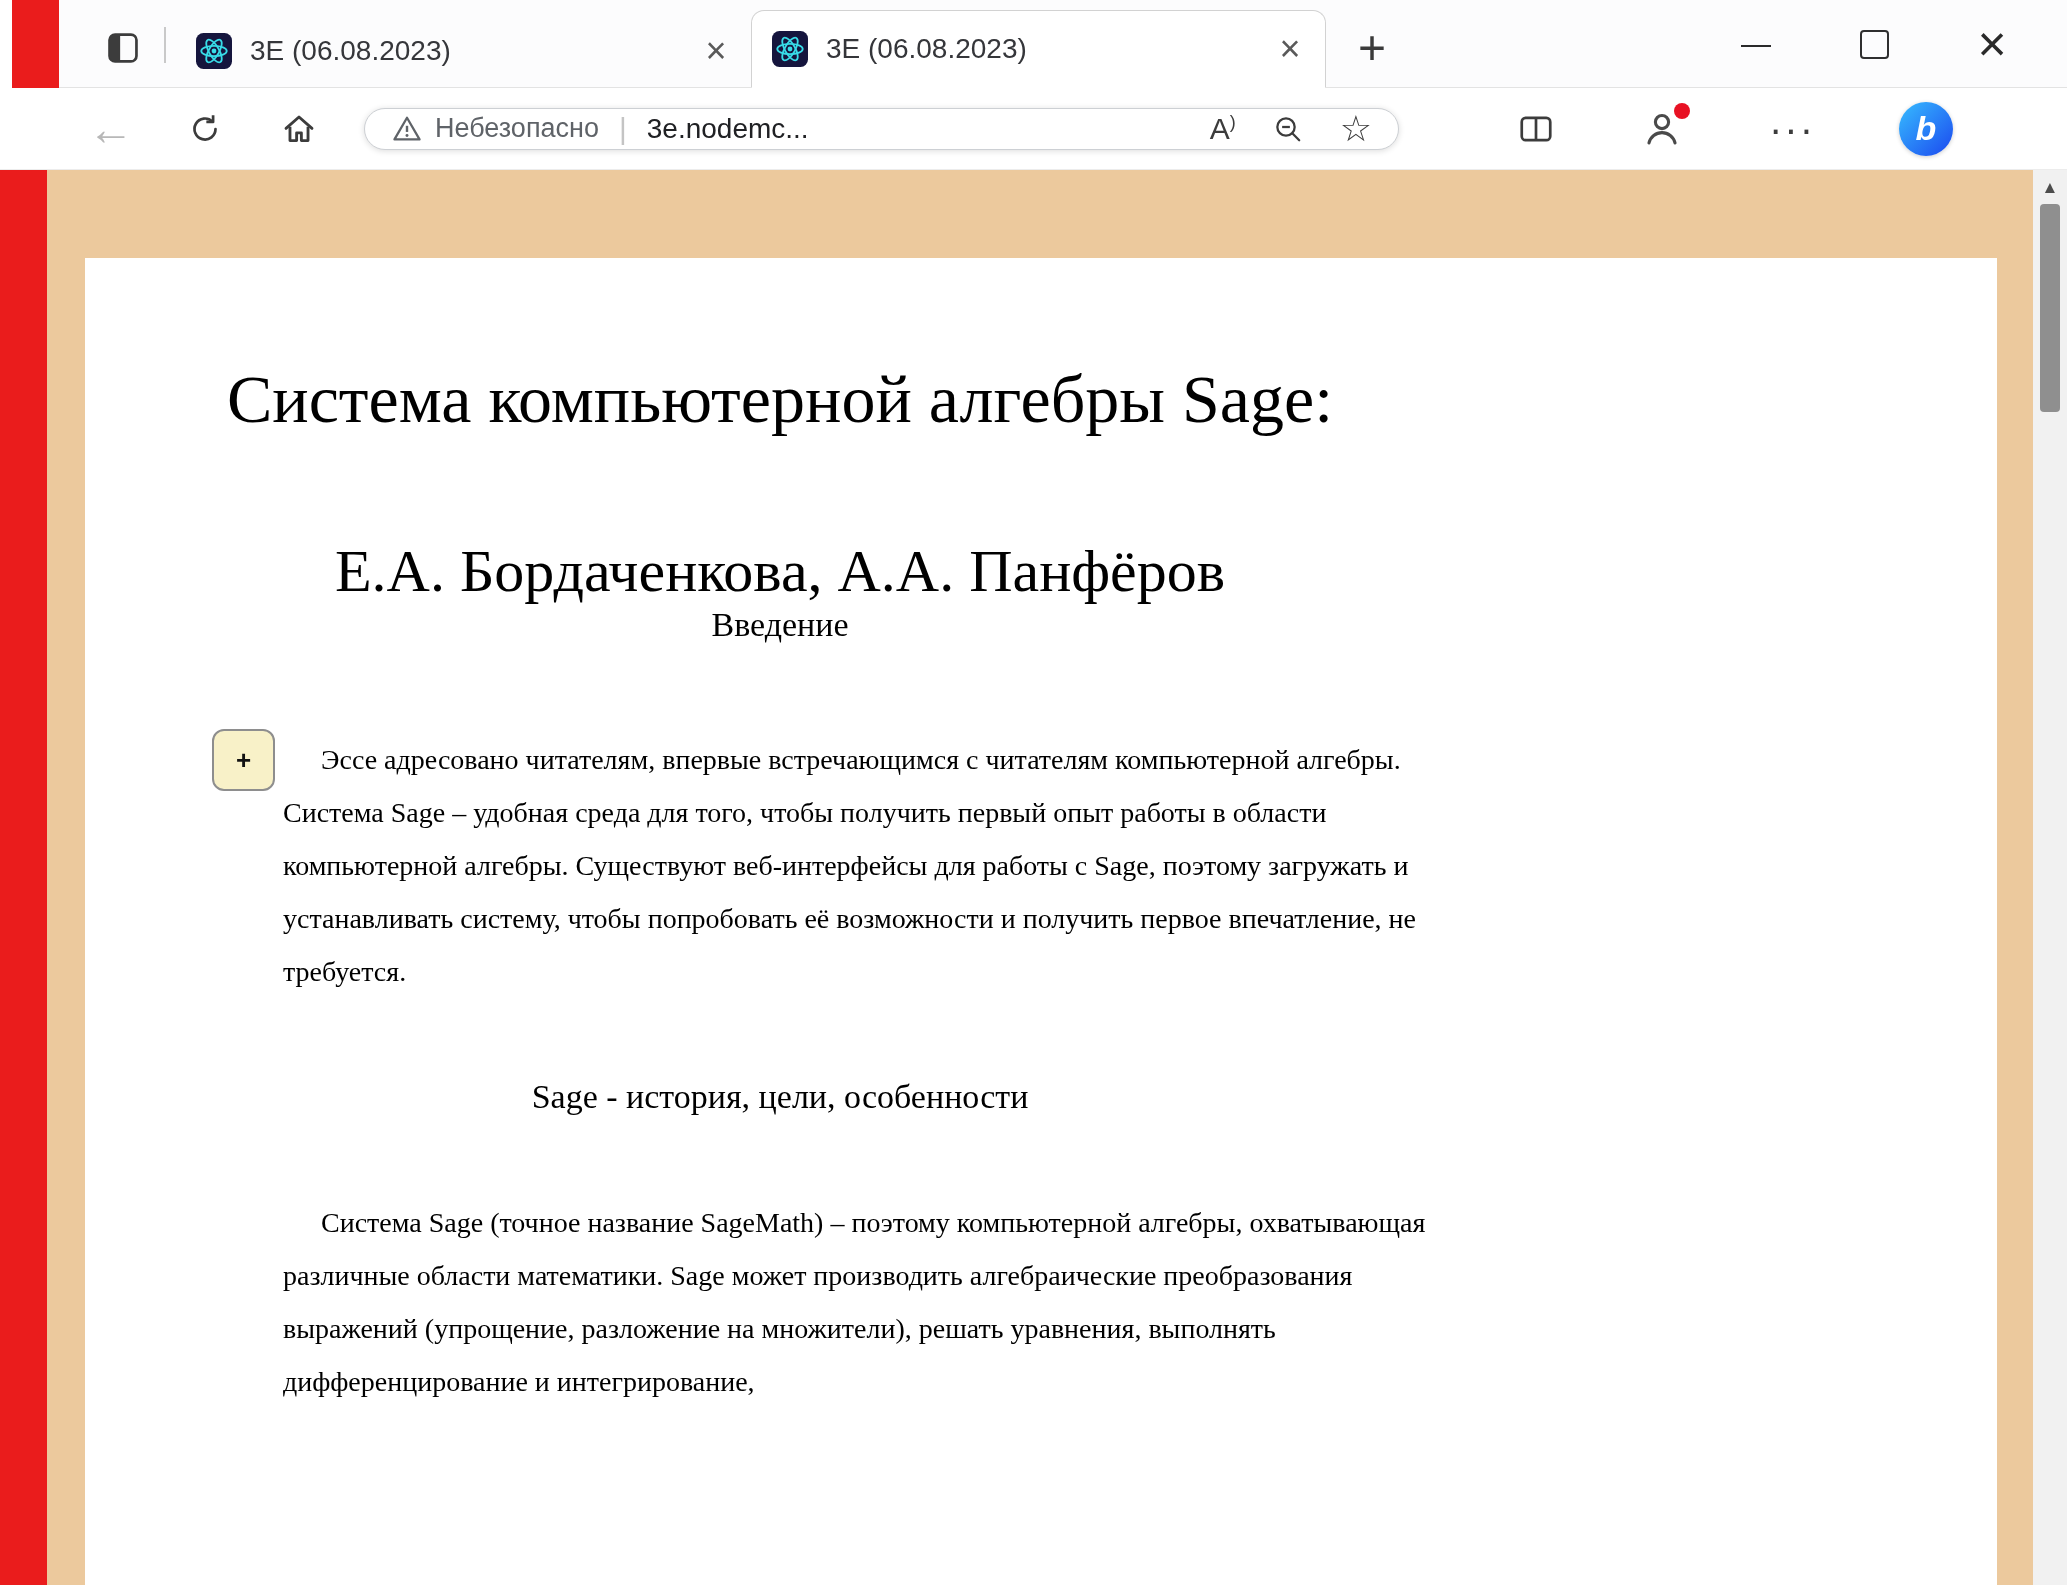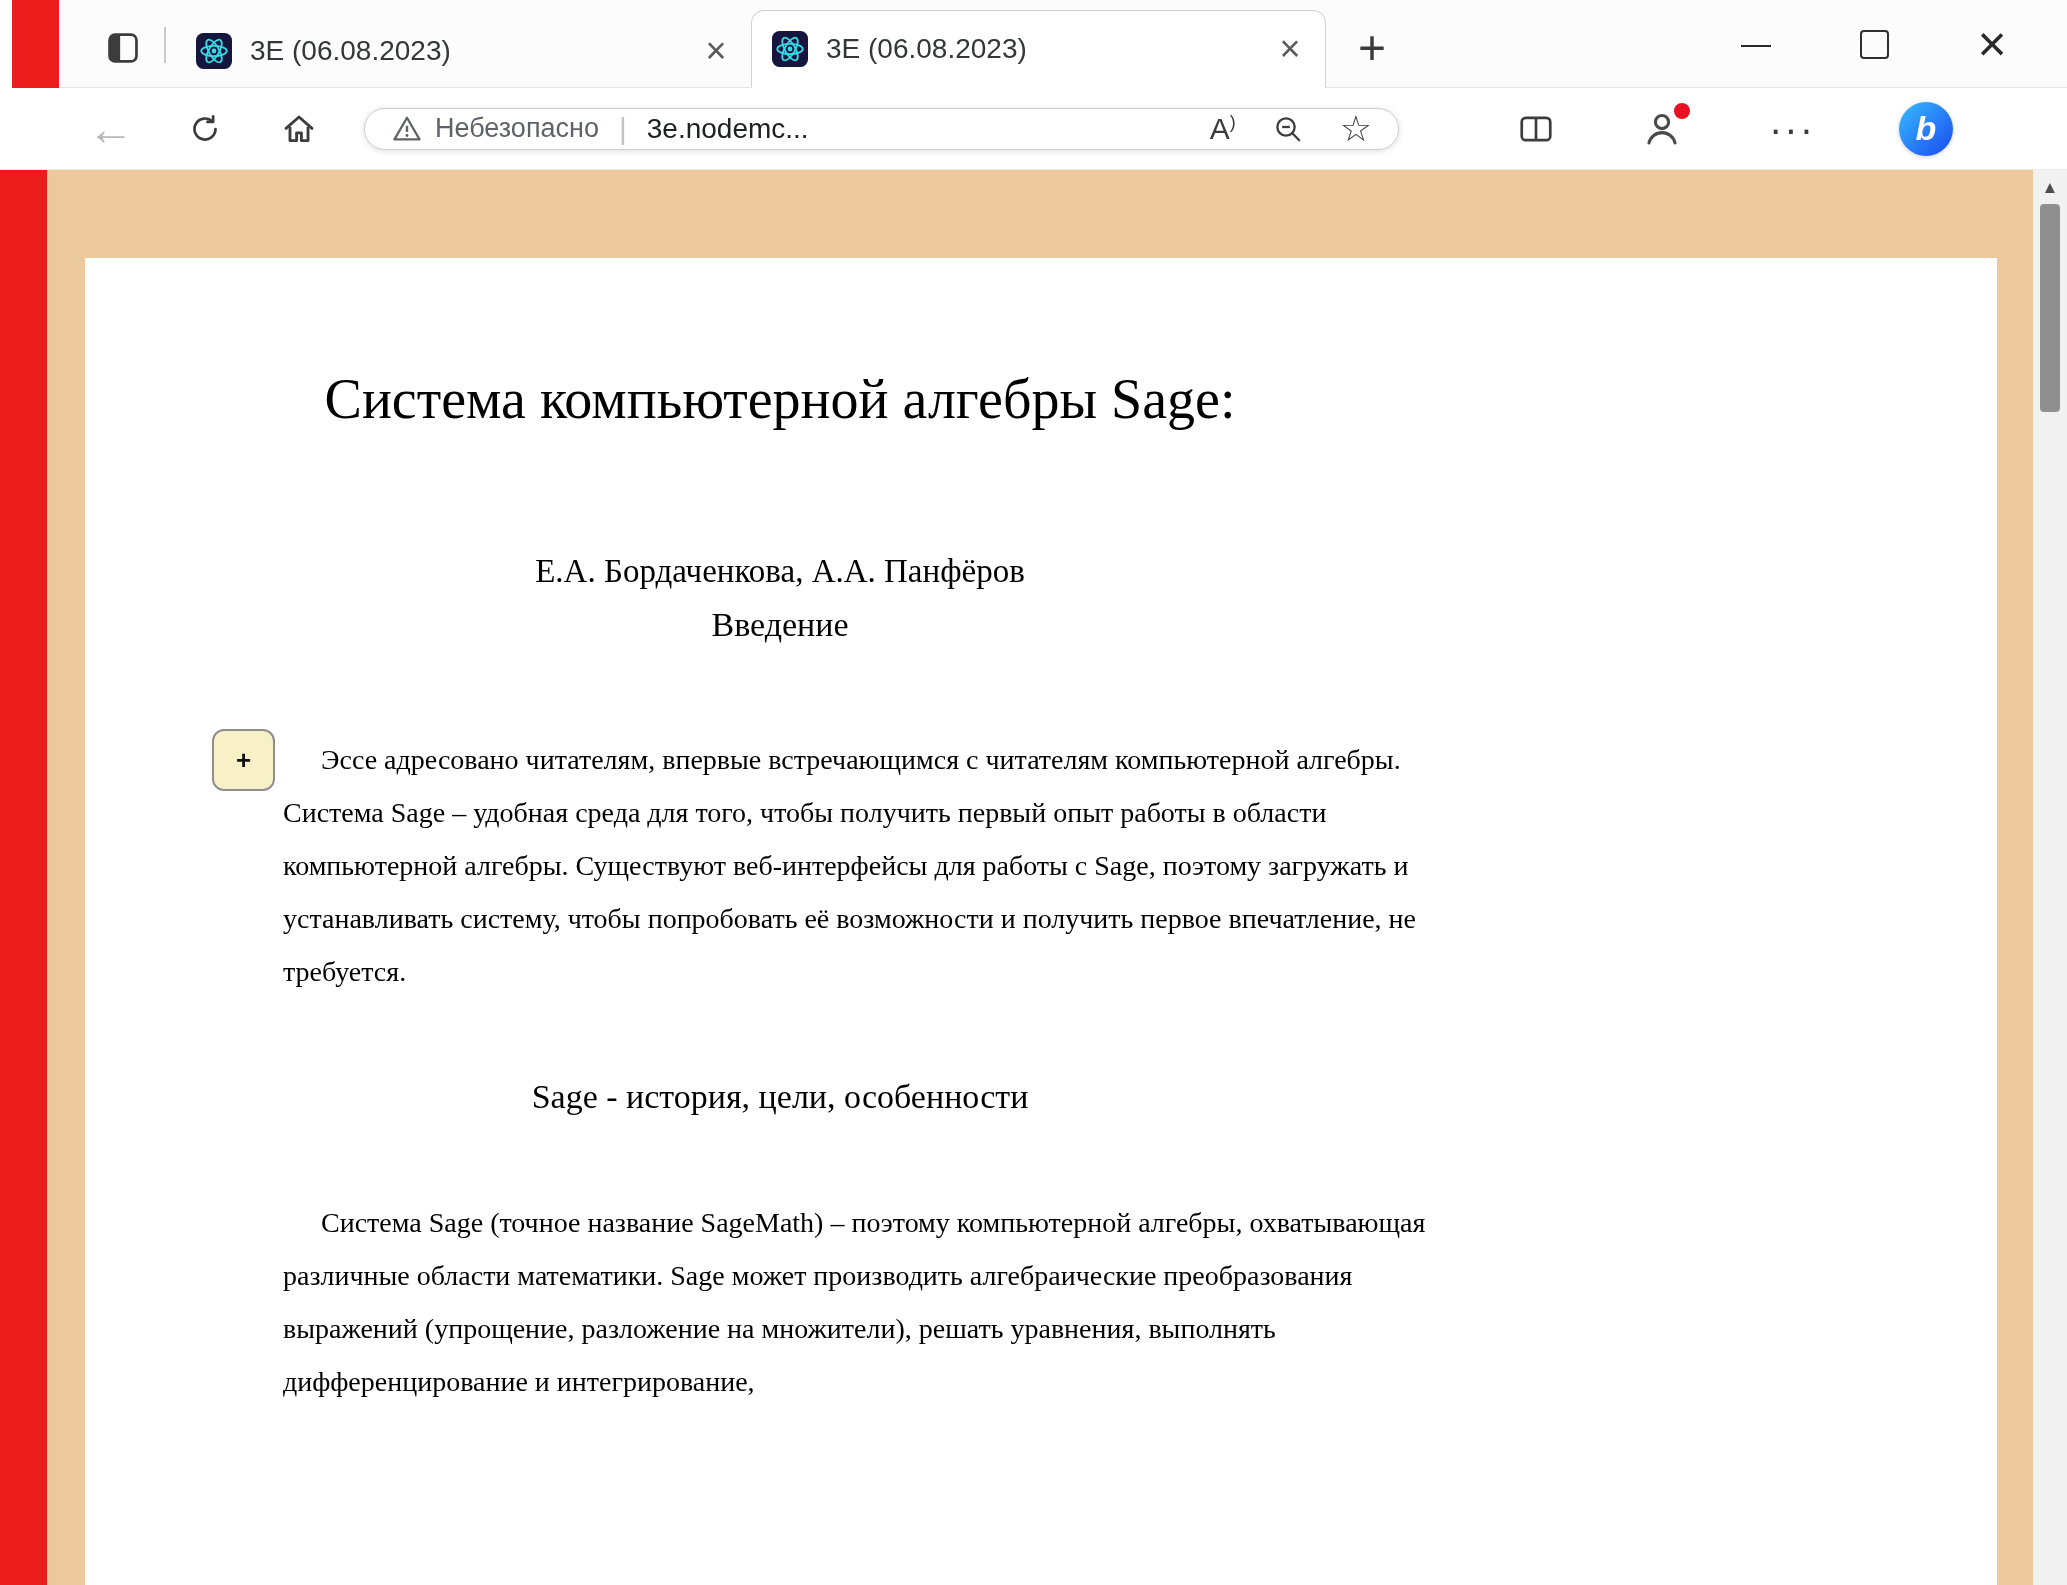--- a/index.html
+++ b/index.html
@@ -63,22 +63,22 @@
   
   .content{position:absolute;top:170px;left:0;right:0;bottom:0;background:#ecc99d;overflow:hidden;}
   .stripe{position:absolute;left:0;top:0;bottom:0;width:47px;background:#ea1c1c;}
   .scrollbar{position:absolute;right:0;top:0;bottom:0;width:34px;background:#f1f1f1;}
   .scroll-up{height:36px;display:flex;align-items:center;justify-content:center;font-size:17px;color:#4d4d4d;}
   .scroll-thumb{position:absolute;top:34px;left:7px;width:20px;height:208px;background:#8f8f8f;border-radius:4px;}
   .paper{position:absolute;left:85px;right:70px;top:88px;bottom:-30px;background:#ffffff;}
 
   .doc{padding:85px 0 0 75px;font-family:"Liberation Serif", serif;color:#000;}
   .doc-col{width:1240px;}
-  .doc-title{font-size:56px;line-height:112px;text-align:center;font-weight:400;margin:0;}
-  .doc-authors{font-size:33px;line-height:62px;text-align:center;margin-top:85px;}
+  .doc-title{font-size:68px;line-height:112px;text-align:center;font-weight:400;margin:0;}
+  .doc-authors{font-size:60px;line-height:62px;text-align:center;margin-top:85px;}
   .doc-heading{font-size:34px;line-height:46px;text-align:center;font-weight:400;}
   .doc-heading.second{margin-top:76px;}
   .para{position:relative;margin:85px 0 0 123px;width:1105px;font-size:28px;line-height:53px;text-align:left;}
   .para.second{margin-top:76px;}
   .tline{white-space:nowrap;}
   .tline.first{padding-left:38px;}
   .expand-btn{
     position:absolute;left:-71px;top:-4px;width:63px;height:62px;box-sizing:border-box;
     background:#f8f1c8;border:2px solid #8e8e8e;border-radius:12px;
     font-family:"Liberation Sans", sans-serif;font-size:26px;font-weight:700;color:#111;

